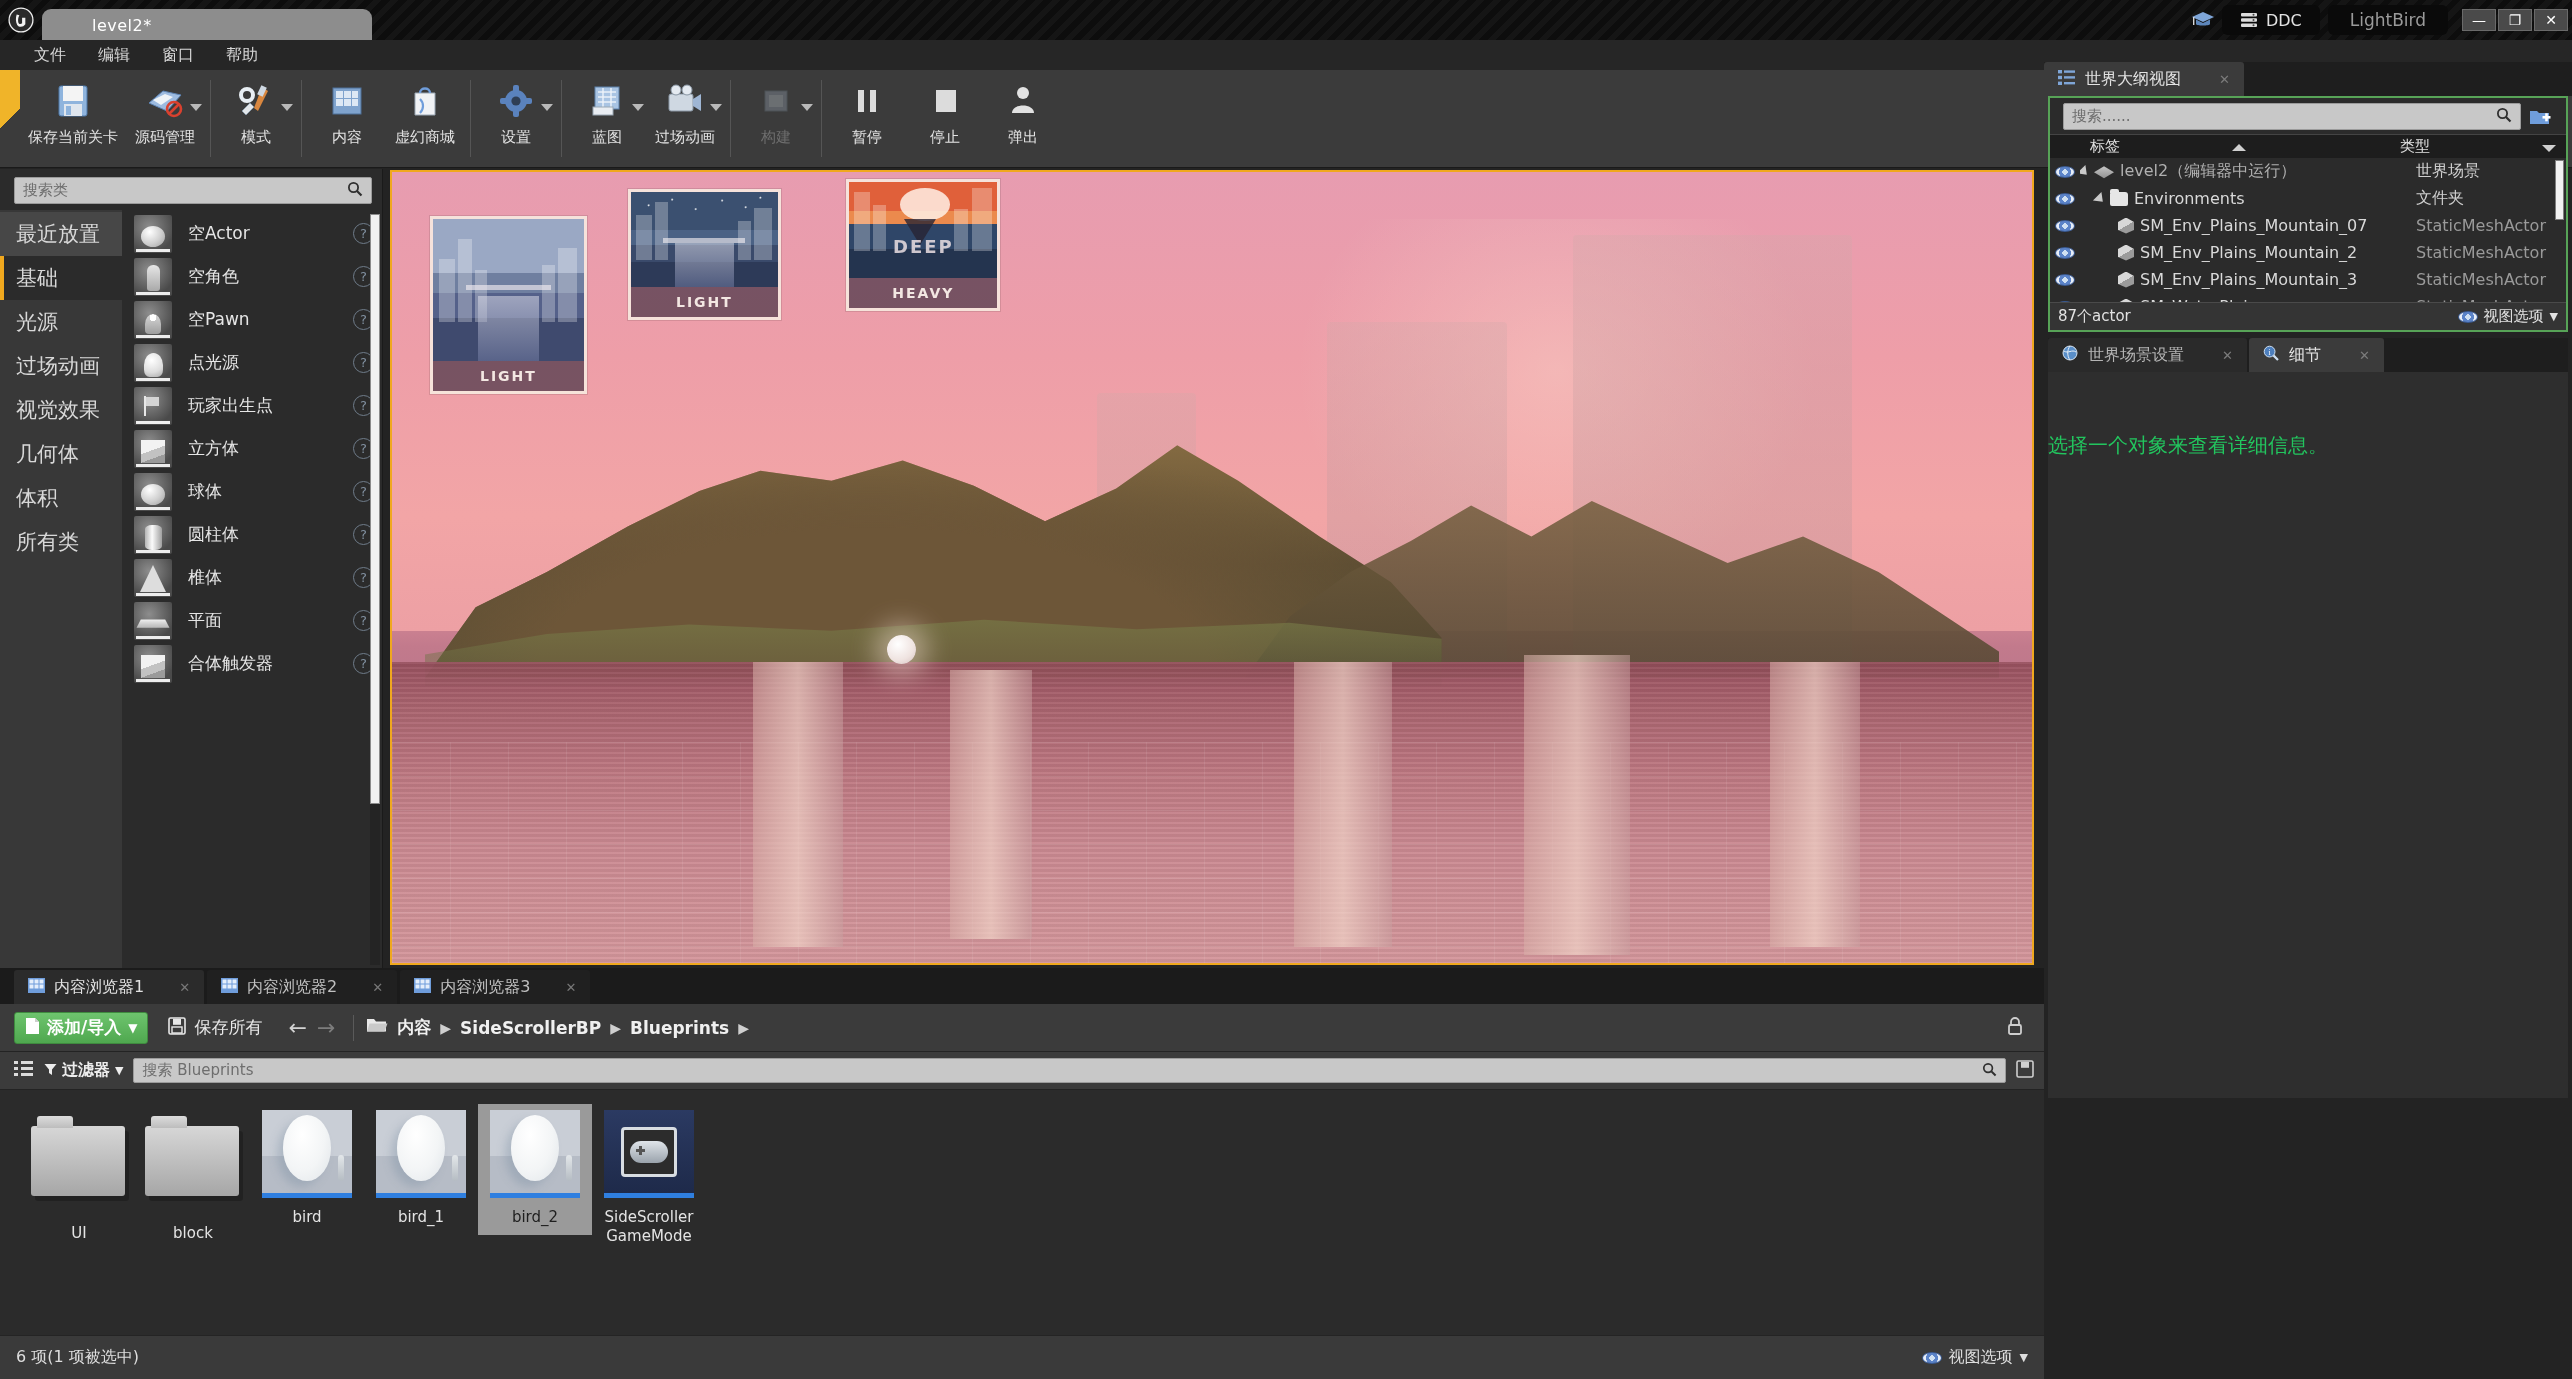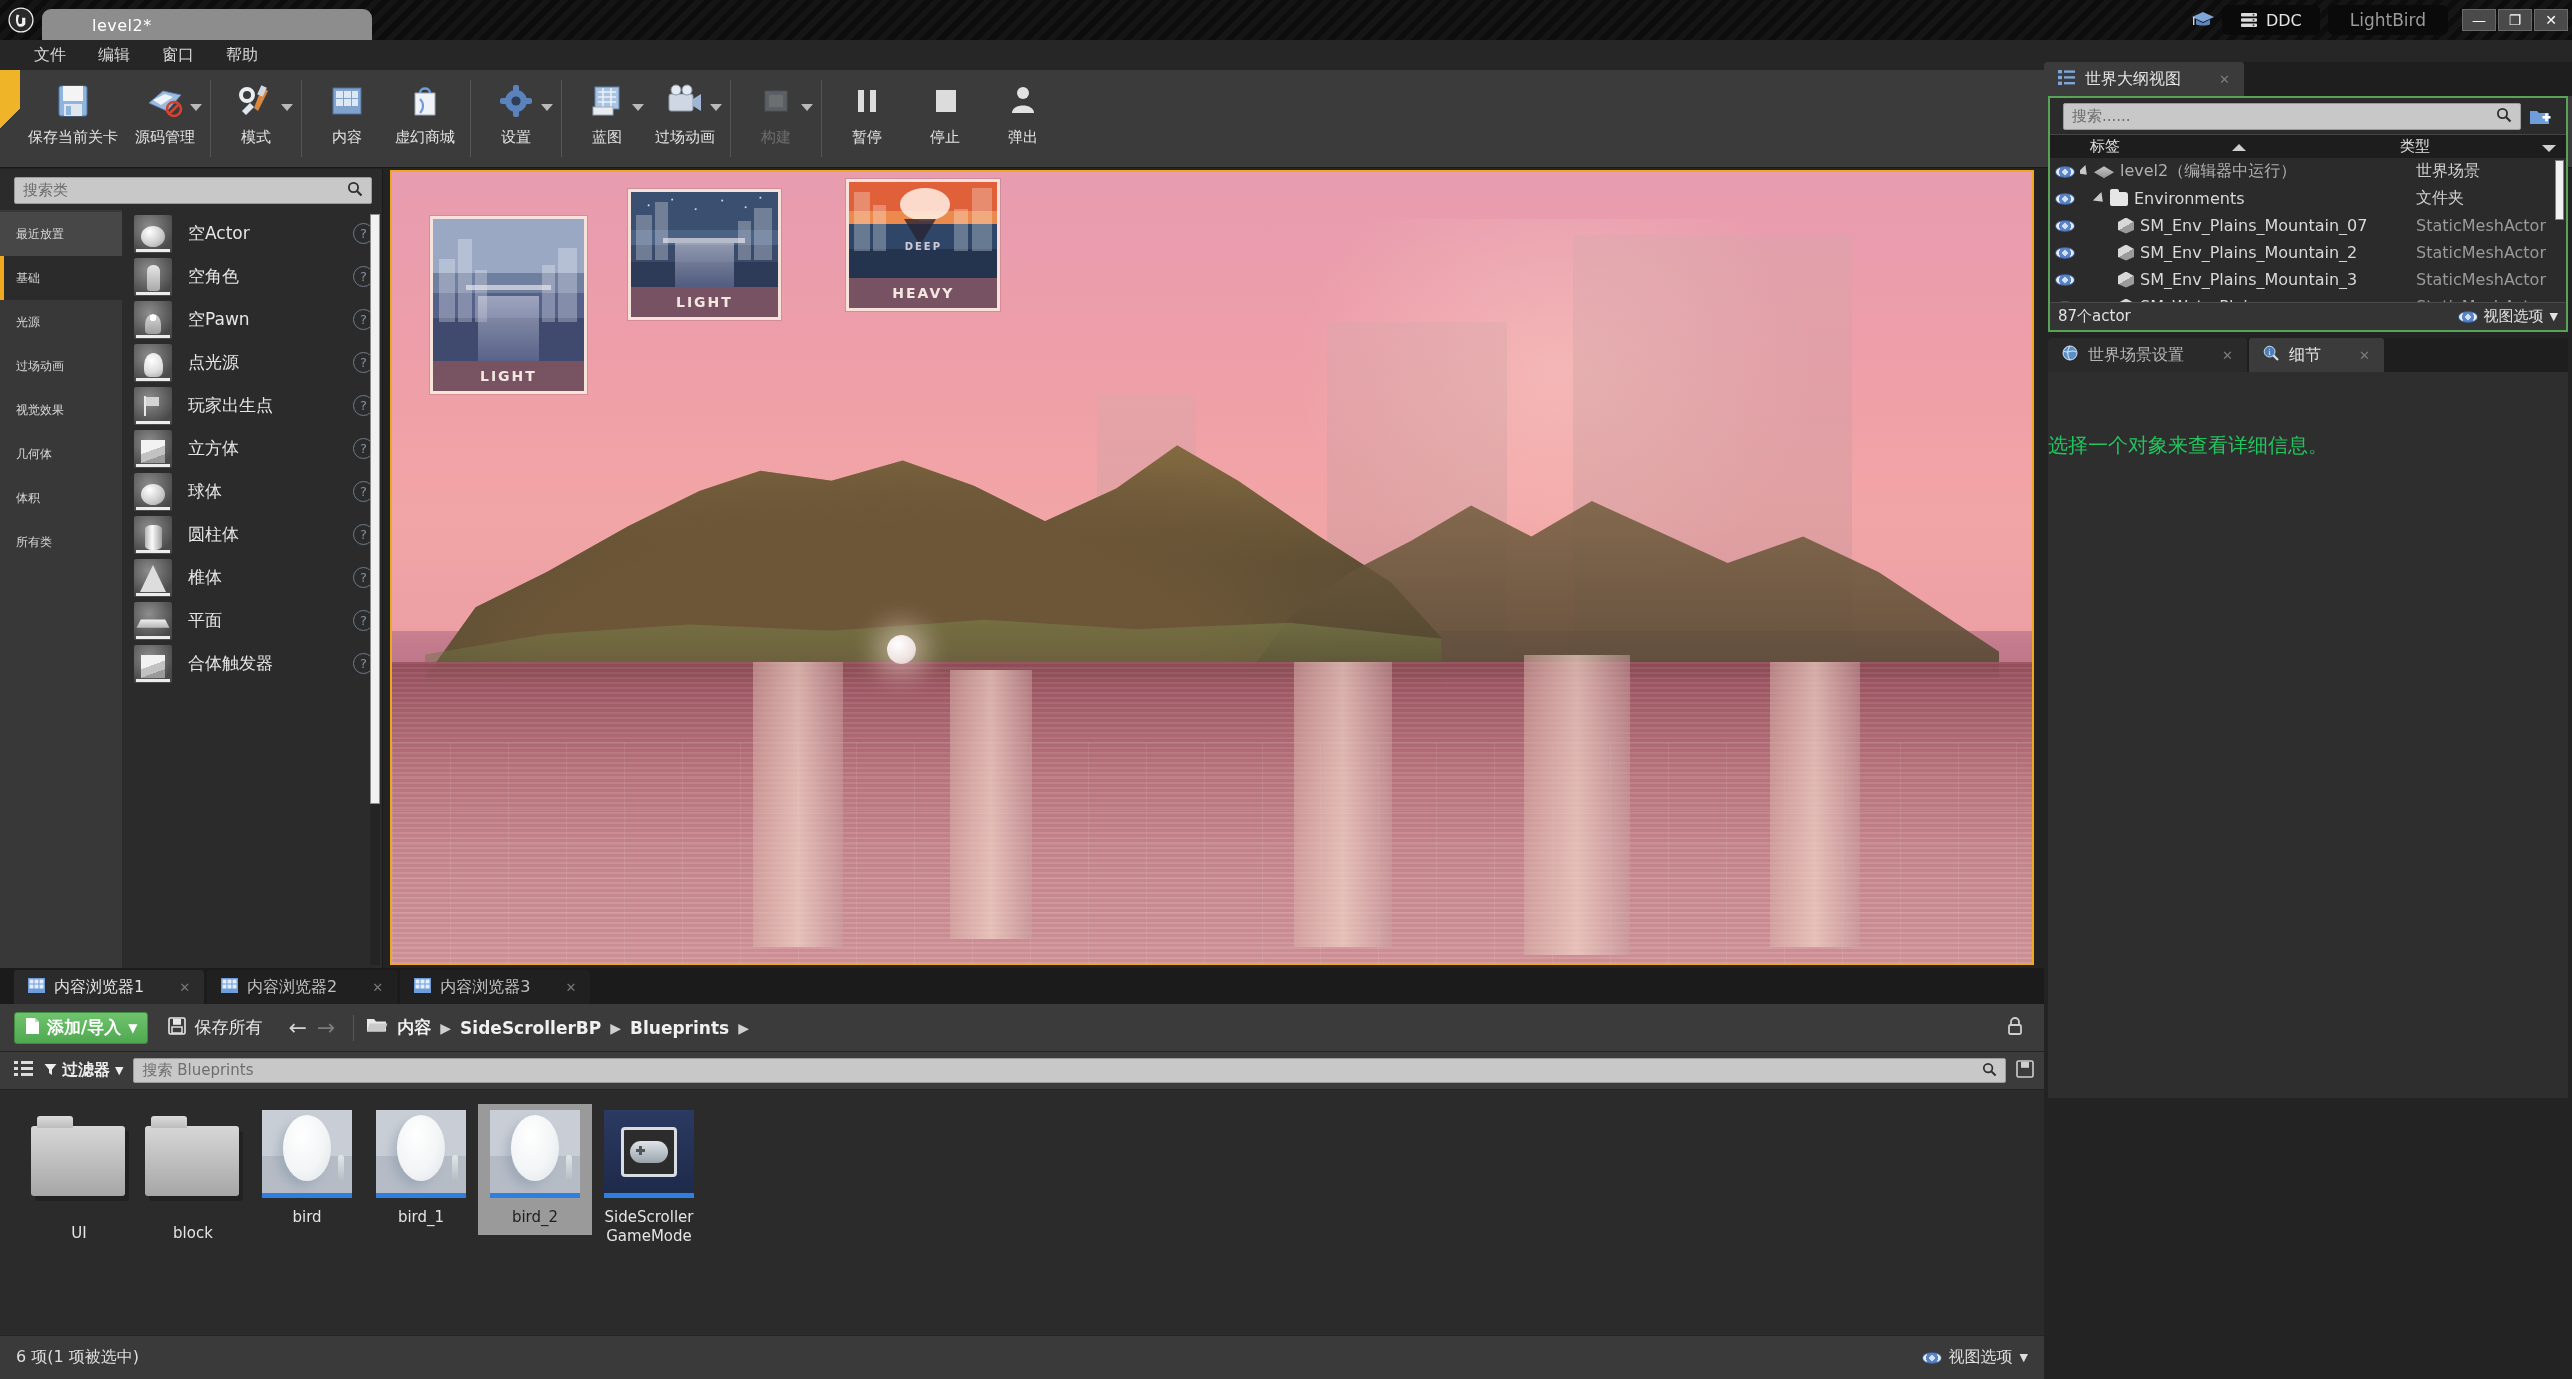--- a/index.html
+++ b/index.html
@@ -90,21 +90,21 @@
   .srch {
     height: 27px; background:#c8c8c8; border:1px solid #9b9b9b; border-radius:2px;
     display:flex; align-items:center; padding: 0 8px; position: relative;
   }
   .srch .ph { color:#6e6e6e; font-size:15px; }
   .srch .mag { margin-left:auto; color:#3a3a3a; font-size: 17px; }
   .lp-body { flex:1; display:flex; min-height:0; }
   .lp-cats { width: 122px; background:#383838; padding-top:2px; }
   .lp-cat {
     height: 44px; display:flex; align-items:center; padding-left:16px;
-    color:#d8d8d8; font-size:12px; position:relative;
+    color:#d8d8d8; font-size:21px; position:relative;
   }
   .lp-cat.sel { background:#2b2b2b; }
   .lp-cat.sel:before {
     content:''; position:absolute; left:0; top:0; bottom:0; width:4px; background:#f0a81e;
   }
   .lp-cat.hov { background:#474747; }
   .lp-list { flex:1; background:#2b2b2b; overflow:hidden; position:relative; padding-top:2px;}
   .lp-row { height: 43px; display:flex; align-items:center; padding:0 8px 0 12px; }
   .thumb {
     width: 38px; height: 38px; border-radius:2px; position:relative;
@@ -239,21 +239,21 @@
       radial-gradient(1.5px 1.5px at 62% 9%, #fff, transparent),
       radial-gradient(1.5px 1.5px at 78% 16%, #fff, transparent),
       radial-gradient(1.5px 1.5px at 88% 6%, #fff, transparent);
   }
   .card-badge {
     position:absolute; left:4px; top:2px; color:#13e6f2; font-size:22px; font-weight:bold;
     text-shadow: 0 0 3px rgba(0,0,0,.6);
   }
   .deep-cap {
     position:absolute; left:0; right:0; top:54%; height:24px;
-    color:#ece0e4; font-size:10px; letter-spacing:2px; font-weight:bold;
+    color:#ece0e4; font-size:18px; letter-spacing:2px; font-weight:bold;
     display:flex; align-items:center; justify-content:center; opacity:.85;
   }
   .bird-glyph { position:absolute; width:0;height:0;
     border-left:16px solid transparent;border-right:16px solid transparent;border-top:26px solid rgba(40,35,50,.8); }
 
   
   .rightcol { position:absolute; left:2044px; top:62px; width:528px; bottom:0; }
   .panel-tabs { display:flex; height:34px; align-items:flex-end; background:#1e1e1e; }
   .ptab {
     height:34px; display:flex; align-items:center; gap:10px; padding:0 14px;

